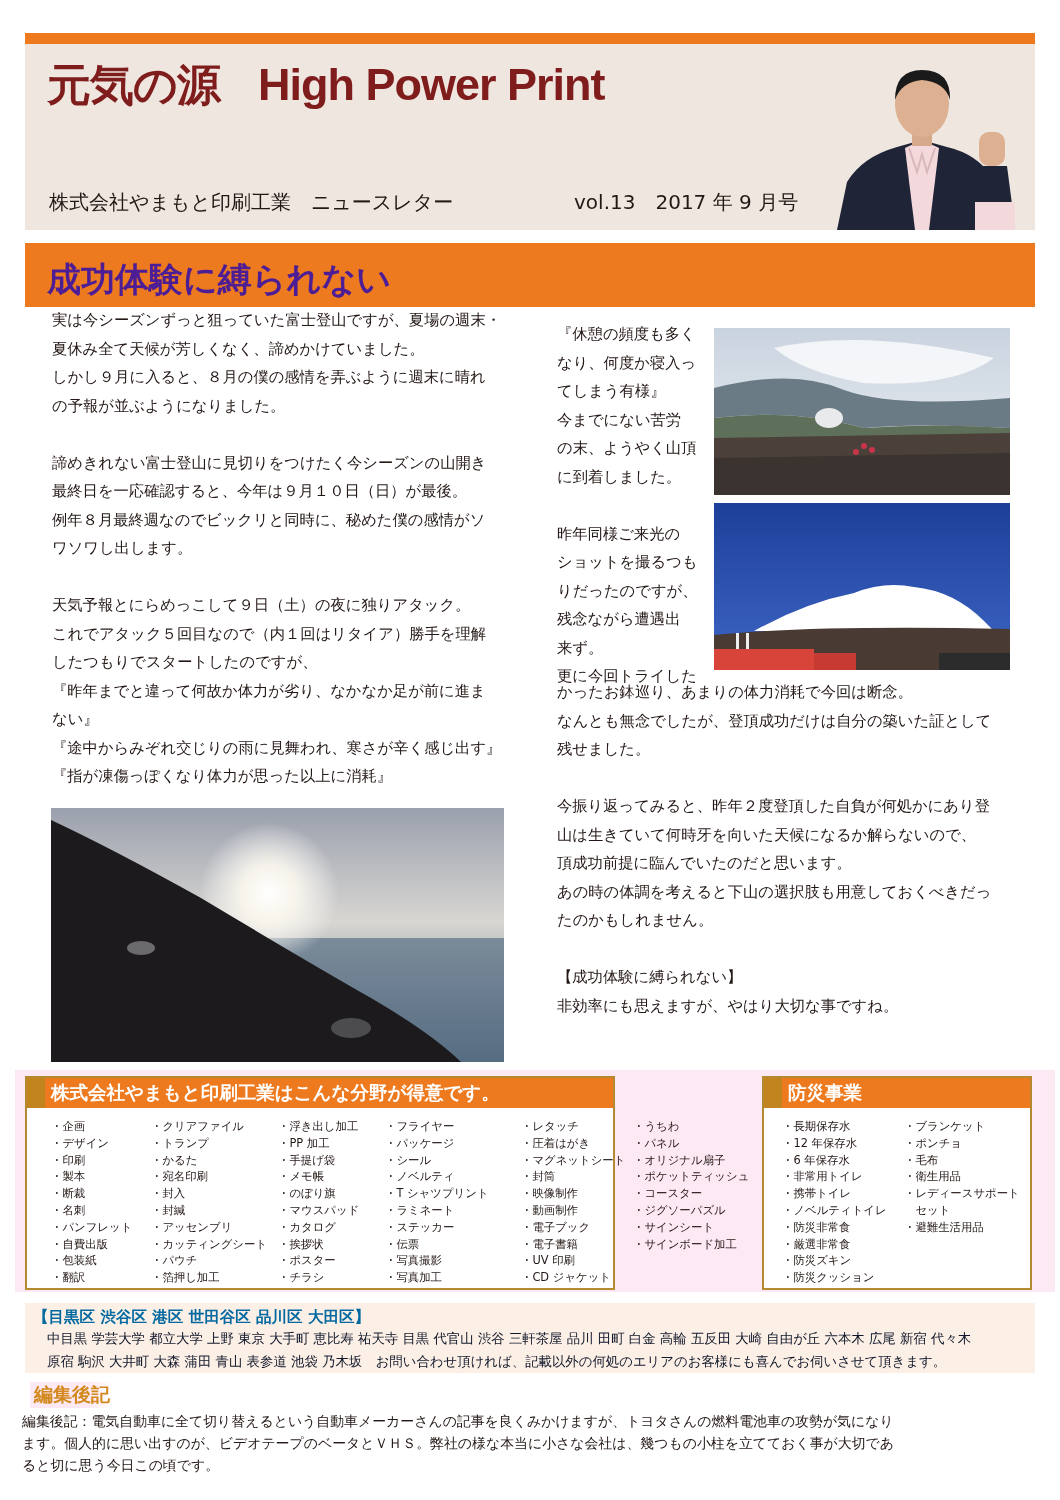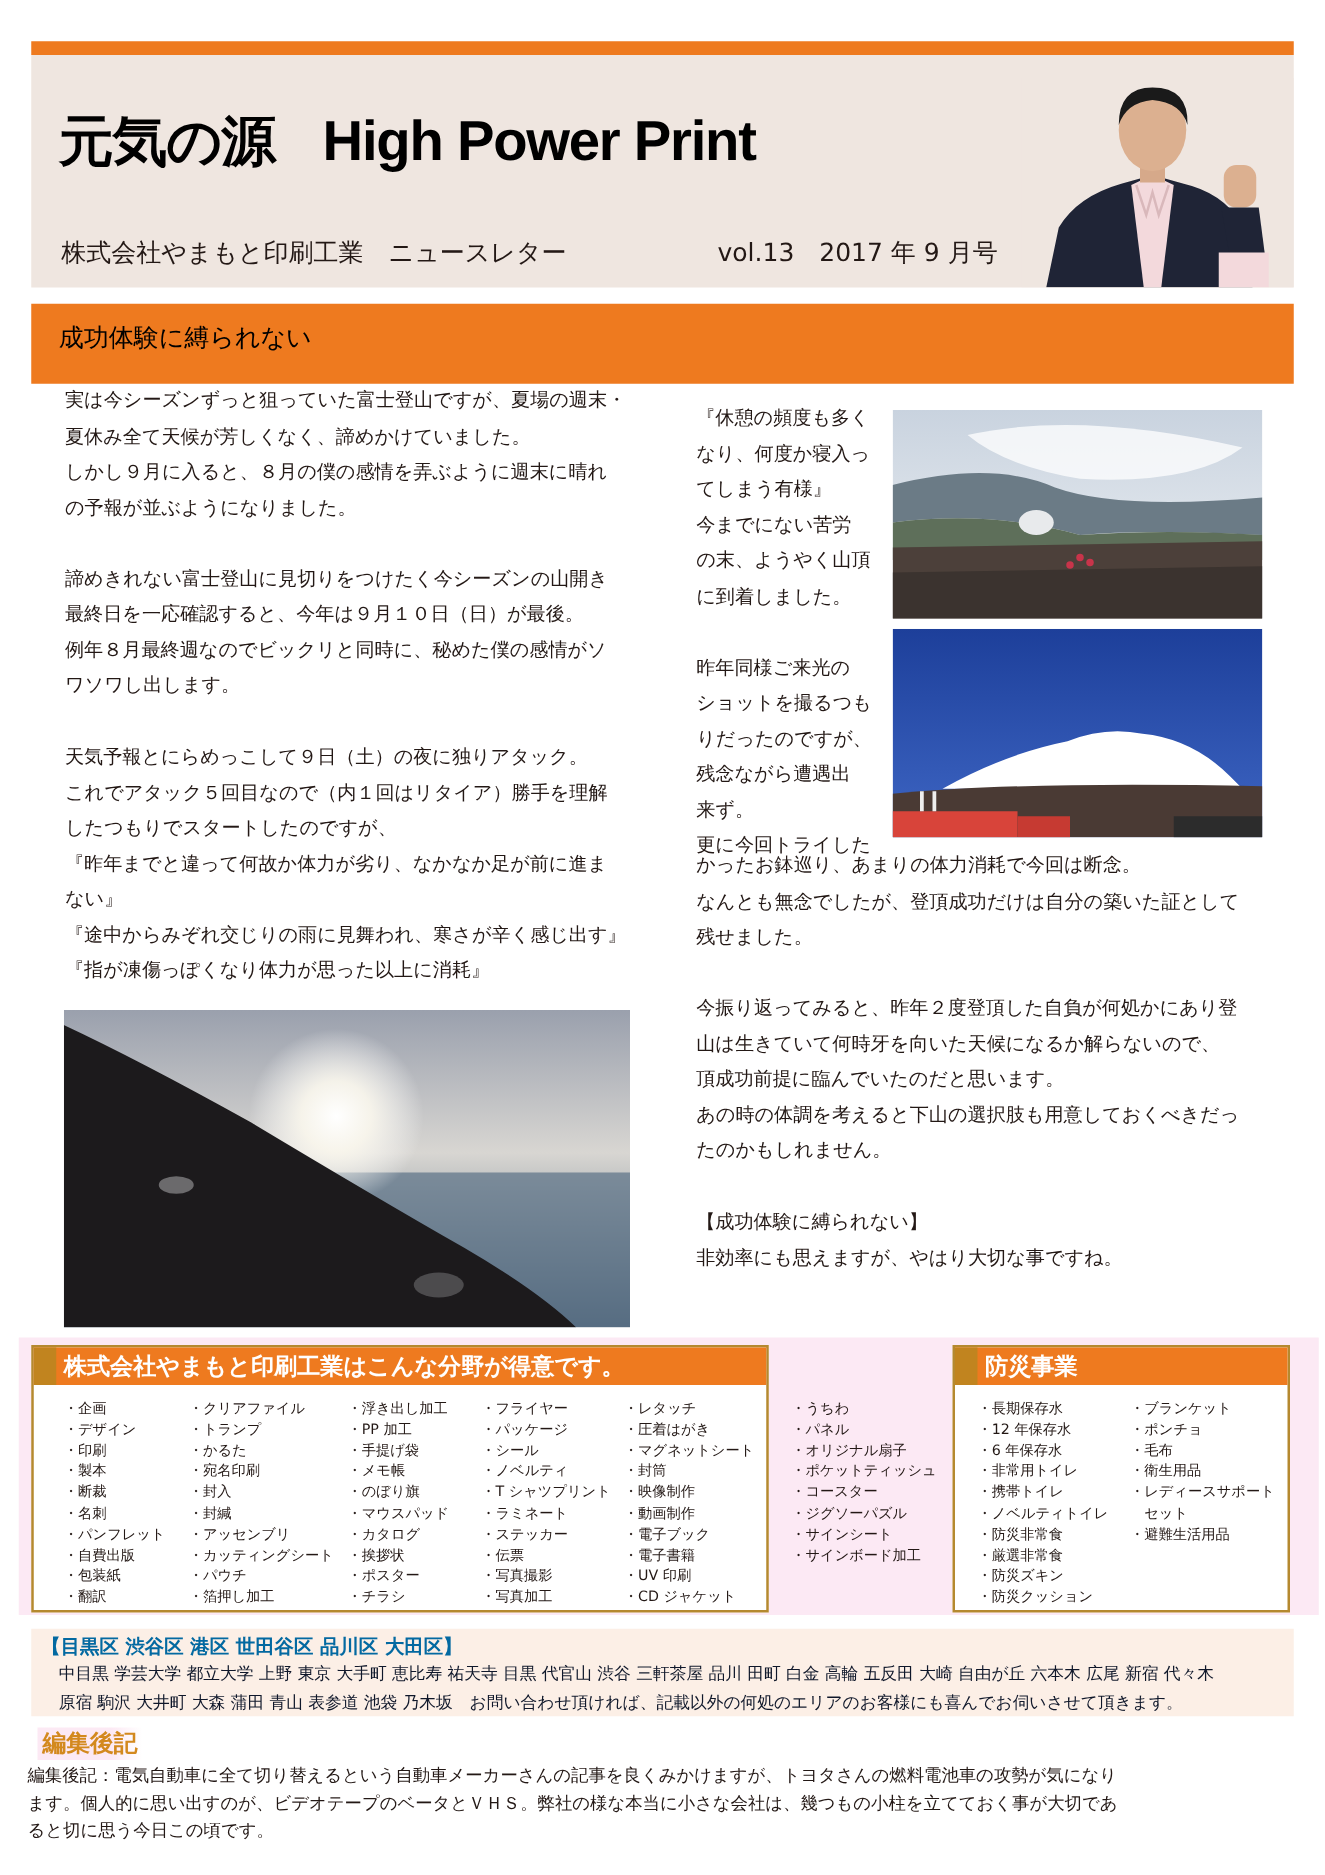--- a/index.html
+++ b/index.html
@@ -2,30 +2,30 @@
 <html><head>
 <meta charset="utf-8">
 <style>
   * { box-sizing: border-box; margin: 0; padding: 0; }
   html, body { width: 1060px; height: 1500px; background: #ffffff; overflow: hidden; }
   body { font-family: "DejaVu Sans", sans-serif; color: #231815; position: relative; }
 
   
   .top-rule { position: absolute; left: 25px; top: 33px; width: 1010px; height: 11px; background: #ee7a1f; }
   .masthead { position: absolute; left: 25px; top: 44px; width: 1010px; height: 186px; background: #efe6e0; }
-  .title { position: absolute; left: 22px; top: 40px; font-size: 44px; font-weight: bold; letter-spacing: -1px; color: #000000; font-family: "DejaVu Sans", sans-serif; white-space: nowrap; }
+  .title { position: absolute; left: 22px; top: 12px; font-size: 44px; font-weight: bold; letter-spacing: -1px; color: #7f1d1d; font-family: "DejaVu Sans", sans-serif; white-space: nowrap; }
   .title .en { margin-left: 38px; font-family: "Liberation Sans", sans-serif; font-weight: bold; font-size: 45px; letter-spacing: -1px; }
   .subline { position: absolute; left: 24px; top: 145px; font-size: 20px; color: #231815; white-space: nowrap; }
   .subline .issue { position: absolute; left: 525px; top: 0; white-space: nowrap; }
   .portrait { position: absolute; right: 0; top: 18px; width: 218px; height: 168px; overflow: hidden; }
   .portrait svg { width: 100%; height: 100%; display: block; }
 
   
   .section-bar { position: absolute; left: 25px; top: 243px; width: 1010px; height: 64px; background: #ee7a1f; }
-  .section-bar h2 { position: absolute; left: 22px; top: 14px; color: #000000; font-size: 20px; font-weight: normal; white-space: nowrap; }
+  .section-bar h2 { position: absolute; left: 22px; top: 14px; color: #4c1d95; font-size: 34px; font-weight: bold; white-space: nowrap; }
 
   
   .p { font-size: 15.3px; line-height: 28.5px; color: #231815; white-space: pre; }
   .col-left { position: absolute; left: 52px; top: 306px; width: 460px; }
   .col-right-narrow { position: absolute; left: 557px; top: 320px; width: 155px; }
   .col-right-wide { position: absolute; left: 557px; top: 678px; width: 470px; }
   .gap { height: 28.5px; }
 
   .photo { position: absolute; overflow: hidden; }
   .photo svg { width: 100%; height: 100%; display: block; }
@@ -218,21 +218,21 @@
     <li>パッケージ</li>
     <li>シール</li>
     <li>ノベルティ</li>
     <li>T シャツプリント</li>
     <li>ラミネート</li>
     <li>ステッカー</li>
     <li>伝票</li>
     <li>写真撮影</li>
     <li>写真加工</li>
   </ul>
-  <ul class="list-col" style="left:472px">
+  <ul class="list-col" style="left:494px">
     <li>レタッチ</li>
     <li>圧着はがき</li>
     <li>マグネットシート</li>
     <li>封筒</li>
     <li>映像制作</li>
     <li>動画制作</li>
     <li>電子ブック</li>
     <li>電子書籍</li>
     <li>UV 印刷</li>
     <li>CD ジャケット</li>

